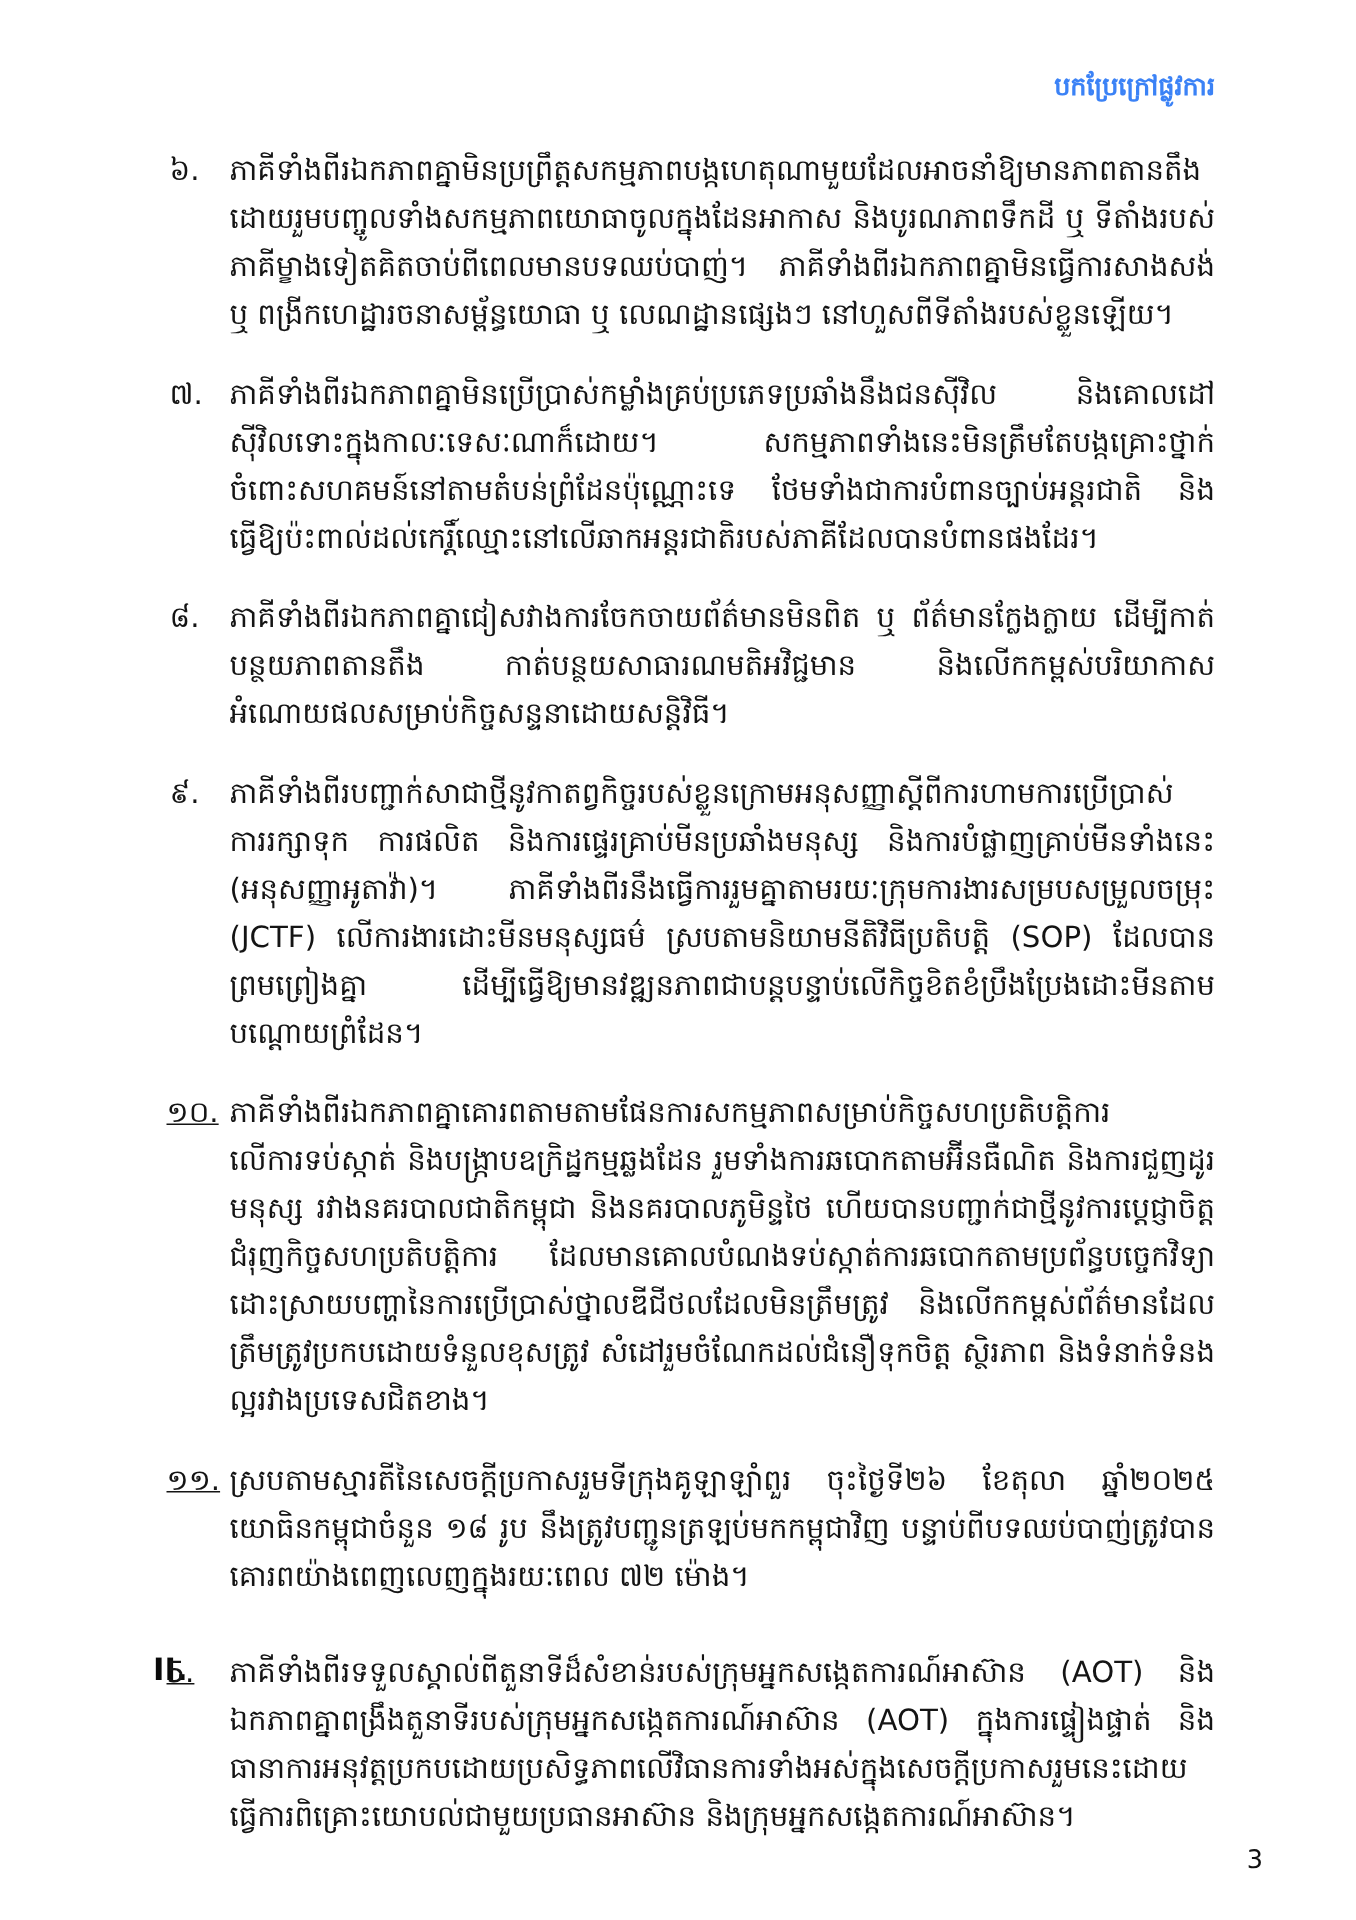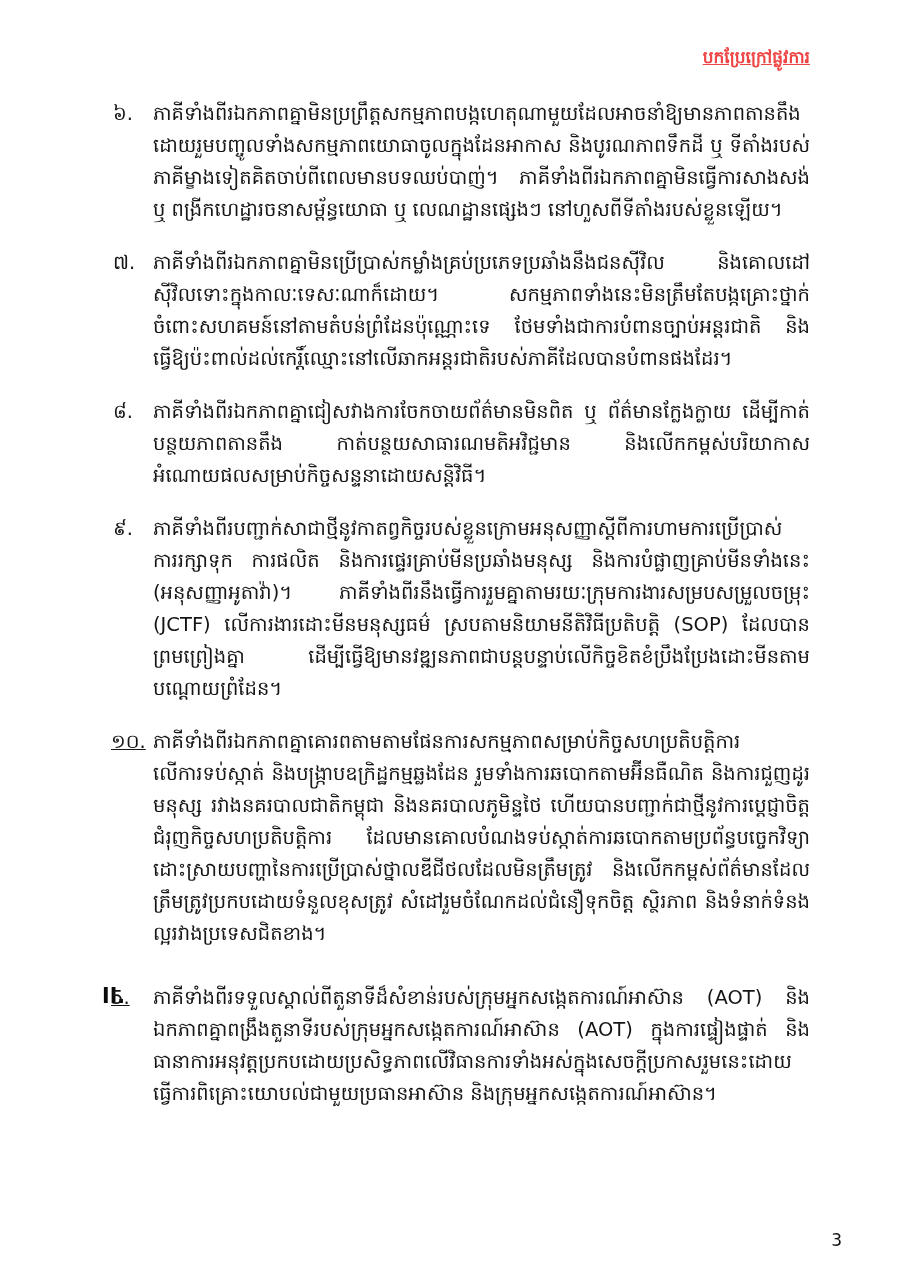--- a/index.html
+++ b/index.html
@@ -19,22 +19,21 @@
     width: 904px;
     height: 1280px;
     background: #ffffff;
   }
   .header-label {
     position: absolute;
     top: 46px;
     right: 94px;
     font-size: 17px;
     font-weight: bold;
-    text-decoration: underline;
-    color: #ef4444;
+    color: #3b82f6;
   }
   .content {
     position: absolute;
     left: 113px;
     top: 98px;
     width: 697px;
     font-size: 19.5px;
     line-height: 32px;
     text-align: justify;
     color: #141414;
@@ -101,20 +100,24 @@
     <div class="doc-item">
       <span class="num">៩.</span>
       <span>ភាគីទាំងពីរបញ្ជាក់សាជាថ្មីនូវកាតព្វកិច្ចរបស់ខ្លួនក្រោមអនុសញ្ញាស្តីពីការហាមការប្រើប្រាស់ ការរក្សាទុក ការផលិត និងការផ្ទេរគ្រាប់មីនប្រឆាំងមនុស្ស និងការបំផ្លាញគ្រាប់មីនទាំងនេះ (អនុសញ្ញាអូតាវ៉ា)។ ភាគីទាំងពីរនឹងធ្វើការរួមគ្នាតាមរយៈក្រុមការងារសម្របសម្រួលចម្រុះ (JCTF) លើការងារដោះមីនមនុស្សធម៌ ស្របតាមនិយាមនីតិវិធីប្រតិបត្តិ (SOP) ដែលបានព្រមព្រៀងគ្នា ដើម្បីធ្វើឱ្យមានវឌ្ឍនភាពជាបន្តបន្ទាប់លើកិច្ចខិតខំប្រឹងប្រែងដោះមីនតាមបណ្តោយព្រំដែន។</span>
     </div>
 
     <div class="doc-item wide-num">
       <span class="num">១០.</span>
       <span>ភាគីទាំងពីរឯកភាពគ្នាគោរពតាមតាមផែនការសកម្មភាពសម្រាប់កិច្ចសហប្រតិបត្តិការលើការទប់ស្កាត់ និងបង្ក្រាបឧក្រិដ្ឋកម្មឆ្លងដែន រួមទាំងការឆបោកតាមអ៊ីនធឺណិត និងការជួញដូរមនុស្ស រវាងនគរបាលជាតិកម្ពុជា និងនគរបាលភូមិន្ទថៃ ហើយបានបញ្ជាក់ជាថ្មីនូវការប្តេជ្ញាចិត្តជំរុញកិច្ចសហប្រតិបត្តិការ ដែលមានគោលបំណងទប់ស្កាត់ការឆបោកតាមប្រព័ន្ធបច្ចេកវិទ្យា ដោះស្រាយបញ្ហានៃការប្រើប្រាស់ថ្នាលឌីជីថលដែលមិនត្រឹមត្រូវ និងលើកកម្ពស់ព័ត៌មានដែលត្រឹមត្រូវប្រកបដោយទំនួលខុសត្រូវ សំដៅរួមចំណែកដល់ជំនឿទុកចិត្ត ស្ថិរភាព និងទំនាក់ទំនងល្អរវាងប្រទេសជិតខាង។</span>
     </div>
 
+    <div class="doc-item wide-num">
+      <span class="num">១១.</span>
+      <span>ស្របតាមស្មារតីនៃសេចក្តីប្រកាសរួមទីក្រុងគូឡាឡាំពួរ ចុះថ្ងៃទី២៦ ខែតុលា ឆ្នាំ២០២៥ យោធិនកម្ពុជាចំនួន ១៨ រូប នឹងត្រូវបញ្ជូនត្រឡប់មកកម្ពុជាវិញ បន្ទាប់ពីបទឈប់បាញ់ត្រូវបានគោរពយ៉ាងពេញលេញក្នុងរយៈពេល ៧២ ម៉ោង។</span>
+    </div>
 
     <div class="section-heading">
       <span class="sec-num">II.</span>
     </div>
 
     <div class="doc-item wide-num">
       <span class="num">5.</span>
       <span>ភាគីទាំងពីរទទួលស្គាល់ពីតួនាទីដ៏សំខាន់របស់ក្រុមអ្នកសង្កេតការណ៍អាស៊ាន (AOT) និងឯកភាពគ្នាពង្រឹងតួនាទីរបស់ក្រុមអ្នកសង្កេតការណ៍អាស៊ាន (AOT) ក្នុងការផ្ទៀងផ្ទាត់ និងធានាការអនុវត្តប្រកបដោយប្រសិទ្ធភាពលើវិធានការទាំងអស់ក្នុងសេចក្តីប្រកាសរួមនេះដោយធ្វើការពិគ្រោះយោបល់ជាមួយប្រធានអាស៊ាន និងក្រុមអ្នកសង្កេតការណ៍អាស៊ាន។</span>
     </div>
 

